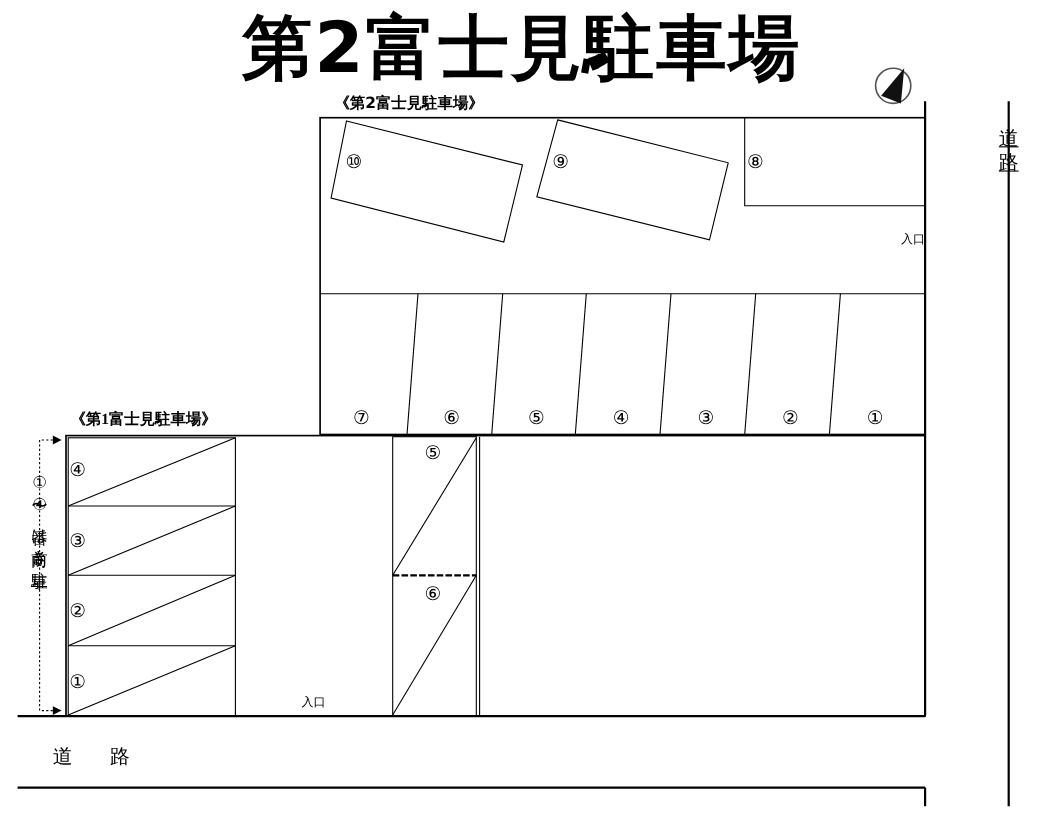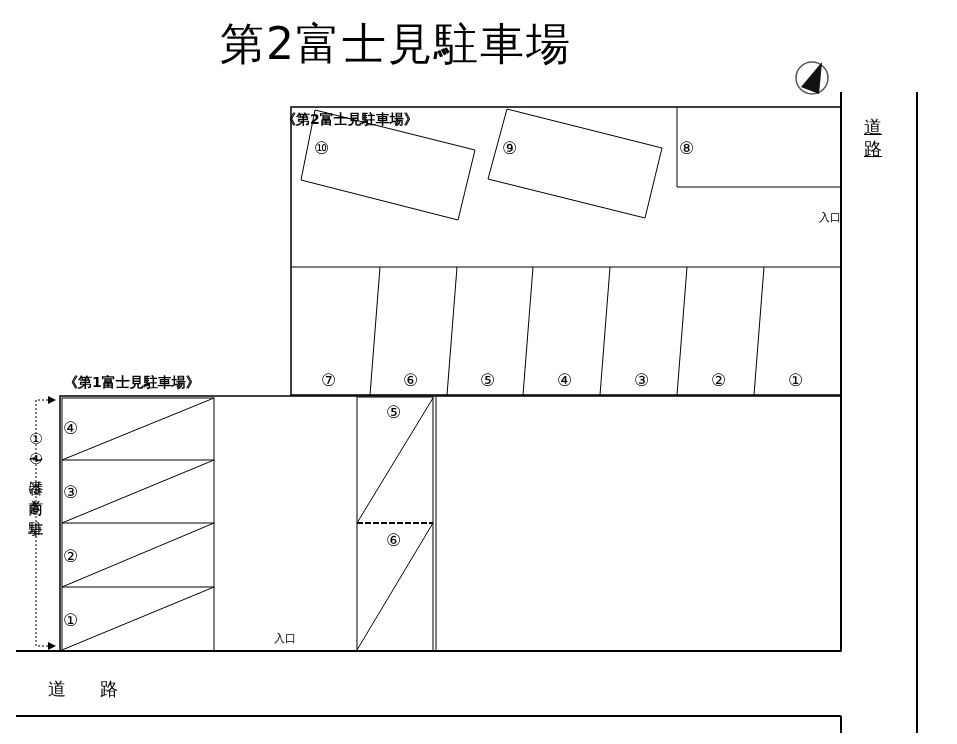--- a/index.html
+++ b/index.html
@@ -1,18 +1,18 @@
 <!DOCTYPE html>
 <html><head>
 <meta charset="utf-8">
 <style>
   html,body{margin:0;padding:0;background:#fff;}
   body{width:957px;height:744px;position:relative;overflow:hidden;font-family:"DejaVu Sans",sans-serif;color:#000;}
   .abs{position:absolute;}
-  #main-title{left:220px;top:4px;width:500px;height:80px;font-size:44px;font-weight:normal;letter-spacing:2px;line-height:80px;white-space:nowrap;}
+  #main-title{left:220px;top:4px;width:500px;height:80px;font-size:64px;font-weight:bold;letter-spacing:2px;line-height:80px;white-space:nowrap;}
   .lot-label{font-size:14px;font-weight:bold;white-space:nowrap;line-height:16px;}
   .num{font-size:17px;line-height:18px;white-space:nowrap;}
   .road{font-size:18px;line-height:22px;}
   .vtext{writing-mode:vertical-rl;font-size:15px;line-height:16px;letter-spacing:1px;}
   .entr{font-size:11px;line-height:14px;white-space:nowrap;}
   svg{position:absolute;left:0;top:0;}
 </style>
 </head>
 <body>
 
@@ -64,22 +64,22 @@
   </g>
   <polygon points="48,396 56,400 48,404" fill="#000"></polygon>
   <polygon points="48,642 56,646 48,650" fill="#000"></polygon>
 
   <g>
     <circle cx="812" cy="78" r="16" fill="#fff" stroke="#555" stroke-width="1.5"></circle>
     <polygon points="822,62 819,94 801,87" fill="#111"></polygon>
   </g>
 </svg>
 
-<div class="abs lot-label" style="left:282px;top:86px;margin-top:25px;">《第2富士見駐車場》</div>
-<div class="abs lot-label" style="left:64px;top:374px;">《第1富士見駐車場》</div>
+<div class="abs lot-label" style="left:304px;top:86px;">《第2富士見駐車場》</div>
+<div class="abs lot-label" style="left:64px;top:374px;font-family:Liberation Serif, serif;">《第1富士見駐車場》</div>
 
 <div class="abs num" style="left:314px;top:139px;">⑩</div>
 <div class="abs num" style="left:502px;top:139px;">⑨</div>
 <div class="abs num" style="left:679px;top:139px;">⑧</div>
 
 <div class="abs num" style="left:321px;top:371px;">⑦</div>
 <div class="abs num" style="left:403px;top:371px;">⑥</div>
 <div class="abs num" style="left:480px;top:371px;">⑤</div>
 <div class="abs num" style="left:557px;top:371px;">④</div>
 <div class="abs num" style="left:634px;top:371px;">③</div>
@@ -90,15 +90,15 @@
 
 <div class="abs num" style="left:63px;top:419px;">④</div>
 <div class="abs num" style="left:63px;top:483px;">③</div>
 <div class="abs num" style="left:63px;top:547px;">②</div>
 <div class="abs num" style="left:63px;top:611px;">①</div>
 <div class="abs num" style="left:386px;top:403px;">⑤</div>
 <div class="abs num" style="left:386px;top:531px;">⑥</div>
 <div class="abs entr" style="left:274px;top:632px;">入口</div>
 <div class="abs vtext" style="left:28px;top:430px;height:200px;">①〜④番は前向き駐車</div>
 
-<div class="abs road" style="left:864px;top:116px;width:20px;text-decoration:underline;">道路</div>
+<div class="abs road" style="left:908px;top:116px;width:20px;text-decoration:underline;">道路</div>
 <div class="abs road" style="left:48px;top:678px;">道</div>
 <div class="abs road" style="left:100px;top:678px;">路</div>
 
 </body></html>

